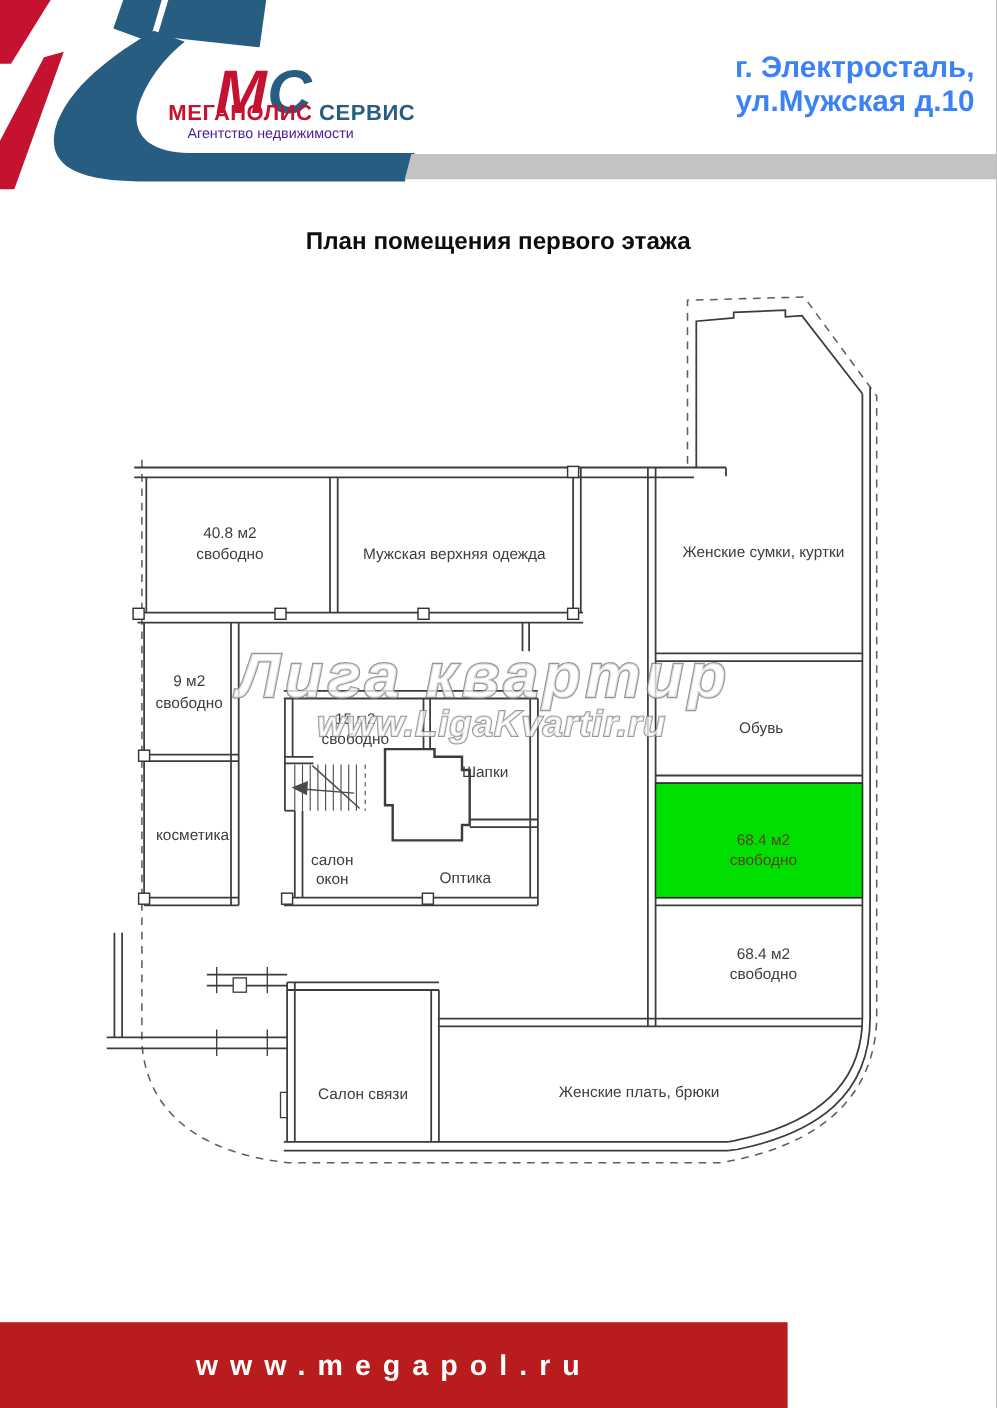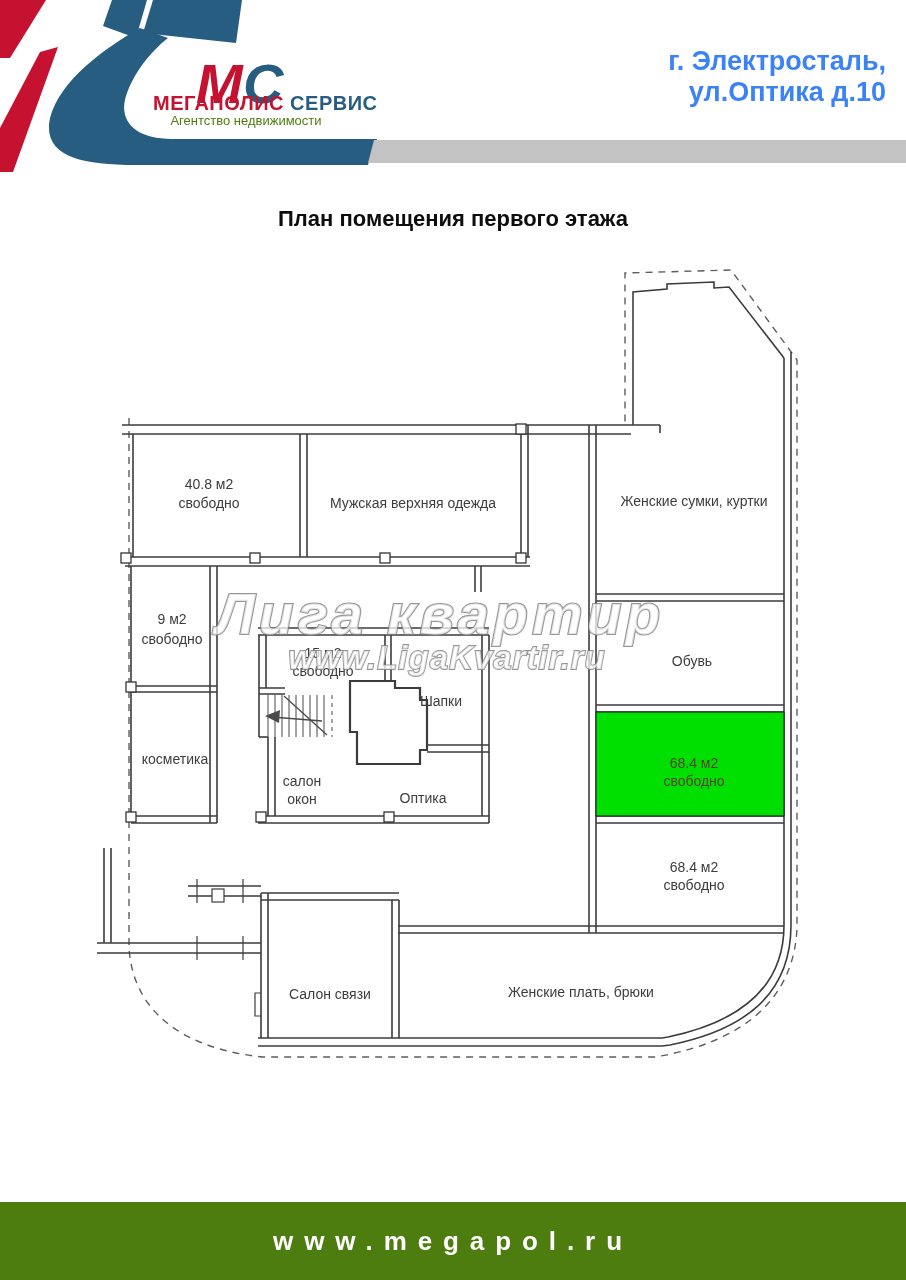--- a/index.html
+++ b/index.html
@@ -6,26 +6,26 @@
   #page{
     position:relative;width:906px;height:1280px;background:#ffffff;
     margin:0 auto;overflow:hidden;
     font-family:"Liberation Sans", sans-serif;
   }
   .abs{position:absolute;}
   
   #brand-line{left:153px;top:92px;font-size:20px;font-weight:bold;letter-spacing:0.5px;white-space:nowrap;}
   #brand-line .red{color:#c41230;}
   #brand-line .blue{color:#275d80;}
-  #tagline{left:153px;top:113px;width:186px;text-align:center;font-size:13px;color:#4d7c0f;}
+  #tagline{left:153px;top:113px;width:186px;text-align:center;font-size:13px;color:#4c1d95;}
   #address{right:20px;top:46px;text-align:right;font-size:27px;font-weight:bold;
            line-height:31px;color:#3b82f6;}
   #page-title{left:0;top:206px;width:906px;text-align:center;font-size:22px;font-weight:bold;color:#0d0d0d;}
   
-  #footer-bar{left:0;top:1202px;width:906px;height:78px;background:#4d7c0f;}
+  #footer-bar{left:0;top:1202px;width:716px;height:78px;background:#b91c1c;}
   #footer-url{width:100%;text-align:center;line-height:78px;color:#ffffff;
               font-size:26px;font-weight:bold;letter-spacing:0.42em;}
   svg text{font-family:"Liberation Sans", sans-serif;}
 </style>
 </head>
 <body>
 
 <div id="page">
 
   <svg class="abs" style="left:0;top:0" width="906" height="180" viewBox="0 0 906 180">
@@ -41,21 +41,21 @@
   </svg>
 
   <div class="abs" id="brand-line">
     <span class="red">МЕГАПОЛИС</span>
     <span class="blue">СЕРВИС</span>
   </div>
   <div class="abs" id="tagline">Агентство недвижимости</div>
 
   <div class="abs" id="address">
     <div>г. Электросталь,</div>
-    <div>ул.Оптика д.10</div>
+    <div>ул.Мужская д.10</div>
   </div>
 
   <div class="abs" id="page-title">План помещения первого этажа</div>
 
   <svg class="abs" style="left:0;top:0" width="906" height="1280" viewBox="0 0 906 1280">
 
     <path d="M129,418 V948 C133,1010 180,1048 262,1057 H655 C745,1042 794,998 797,928 V360 L731,270 L625,273 V425" fill="none" stroke="#5e5e5e" stroke-width="1.4" stroke-dasharray="7 6"></path>
 
     <g fill="none" stroke="#3c3c3c" stroke-width="1.6">
 

